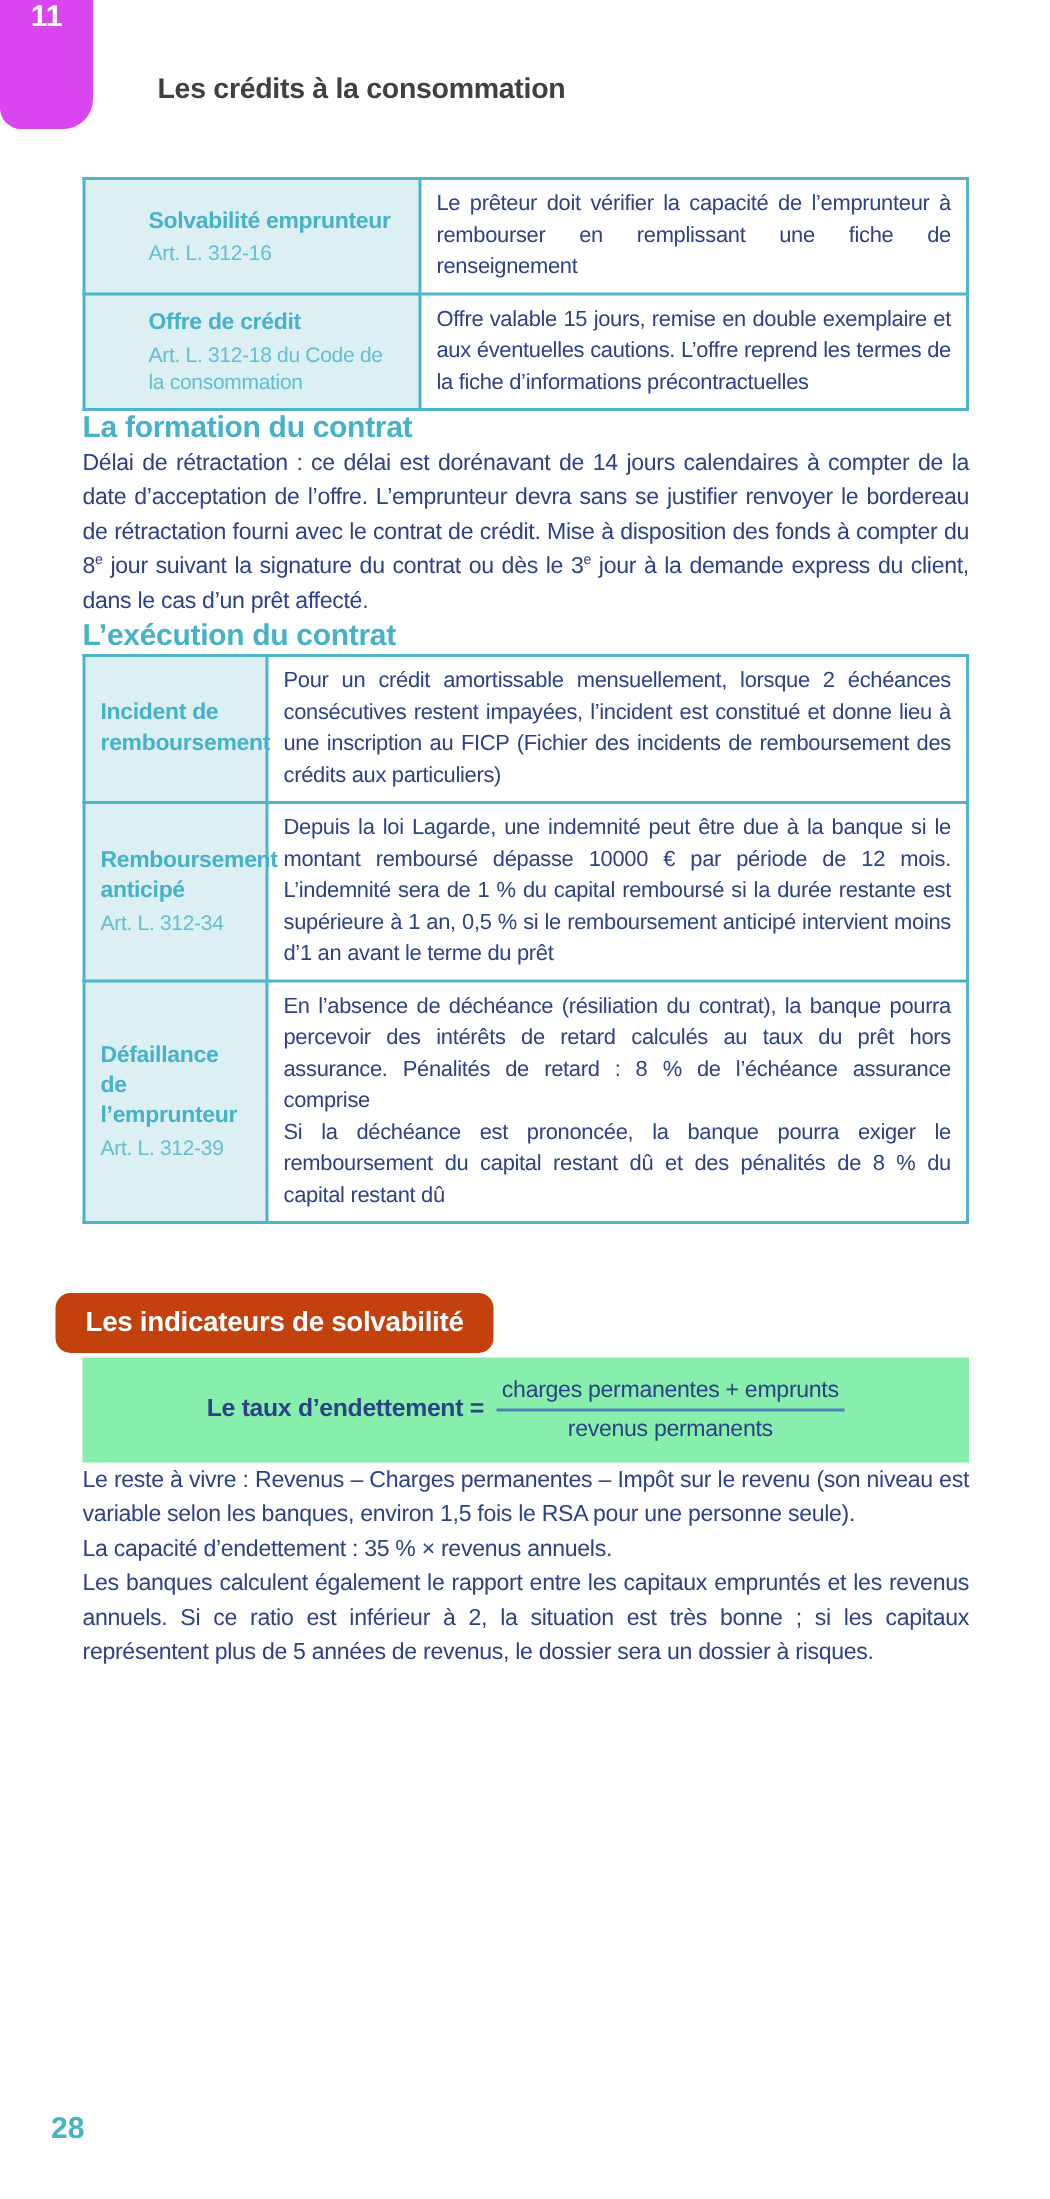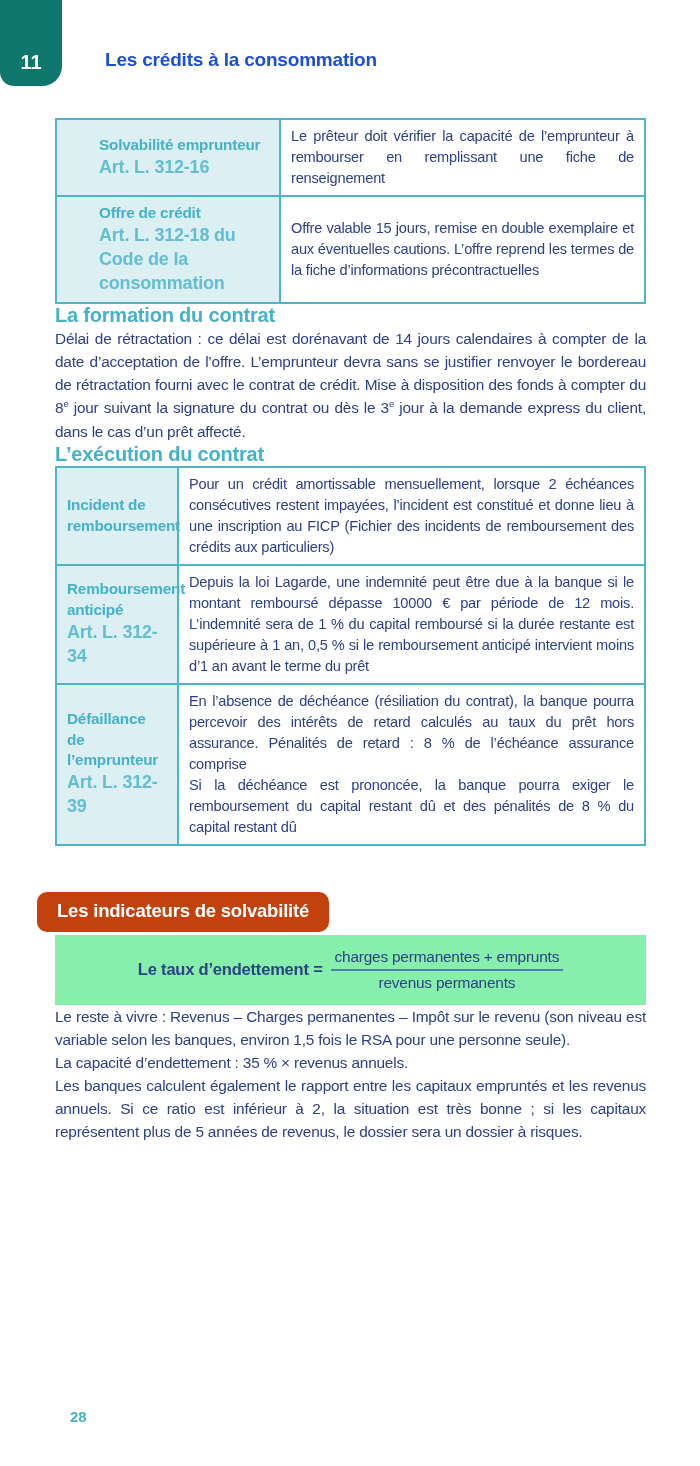--- a/index.html
+++ b/index.html
@@ -5,39 +5,39 @@
   html,body{margin:0;padding:0;}
   body{
     width:700px;height:1466px;position:relative;overflow:hidden;
     background:#ffffff;
     font-family:"Liberation Sans", sans-serif;
     color:#2d4186;
   }
   
   .chapter-box{
     position:absolute;top:0;left:0;width:62px;height:86px;
-    background:#0f766e;border-radius:0 0 20px 14px;
-    display:flex;align-items:flex-end;justify-content:center;
+    background:#d946ef;border-radius:0 0 20px 14px;
+    display:flex;align-items:flex-start;justify-content:center;
     padding-bottom:12px;box-sizing:border-box;
     color:#ffffff;font-weight:bold;font-size:20px;
   }
   .chapter-title{
     position:absolute;left:105px;top:49px;
-    color:#1d4ed8;font-weight:bold;font-size:19px;letter-spacing:-0.2px;
+    color:#404040;font-weight:bold;font-size:19px;letter-spacing:-0.2px;
   }
   
   .page-body{position:absolute;left:55px;top:118px;width:591px;}
   
   table.ref-table{width:100%;border-collapse:collapse;table-layout:fixed;}
   table.ref-table td{border:2px solid #4db4ca;padding:6px 10px;vertical-align:middle;}
   td.label{background:#dceff3;}
   table.t1 td.label{width:170px;padding-left:42px;}
   table.t2 td.label{width:100px;}
   .label-title{color:#45b2c9;font-weight:bold;font-size:15.3px;line-height:1.33;letter-spacing:-0.2px;}
-  .label-ref{color:#63bed2;font-size:18px;line-height:1.33;letter-spacing:-0.2px;margin-top:1px;font-weight:bold;}
+  .label-ref{color:#63bed2;font-size:14px;line-height:1.33;letter-spacing:-0.2px;margin-top:1px;}
   .label-ref:empty{display:none;}
   td.body-cell{color:#2d4186;font-size:14.6px;line-height:1.44;text-align:justify;letter-spacing:-0.2px;}
   .cell-par{margin:0;}
   
   h2.section{color:#45b2c9;font-size:20px;font-weight:bold;letter-spacing:-0.2px;margin:0;}
   .h-formation{margin:40px 0 9px 0;}
   .h-execution{margin:29px 0 12px 0;}
   p.body-text{
     color:#2d4186;font-size:15.4px;line-height:1.5;text-align:justify;
     letter-spacing:-0.2px;margin:0;
@@ -57,21 +57,21 @@
   .fraction{display:inline-flex;flex-direction:column;align-items:center;
     color:#2d4186;font-size:15.4px;letter-spacing:-0.2px;}
   .fraction .num{padding:0 4px 3px 4px;border-bottom:2px solid #4f7fba;}
   .fraction .den{padding-top:3px;}
   .solv-p1{margin-top:22px;}
   .solv-p2{margin-top:13px;}
   .solv-p3{margin-top:13px;}
   
   .page-number{
     position:absolute;left:34px;top:1408px;
-    color:#45b2c9;font-weight:bold;font-size:15px;margin-left:36px;
+    color:#45b2c9;font-weight:bold;font-size:20px;
   }
 </style>
 </head>
 <body>
 
 <header>
   <div class="chapter-box">
     <span>11</span>
   </div>
   <div class="chapter-title">Les crédits à la consommation</div>

